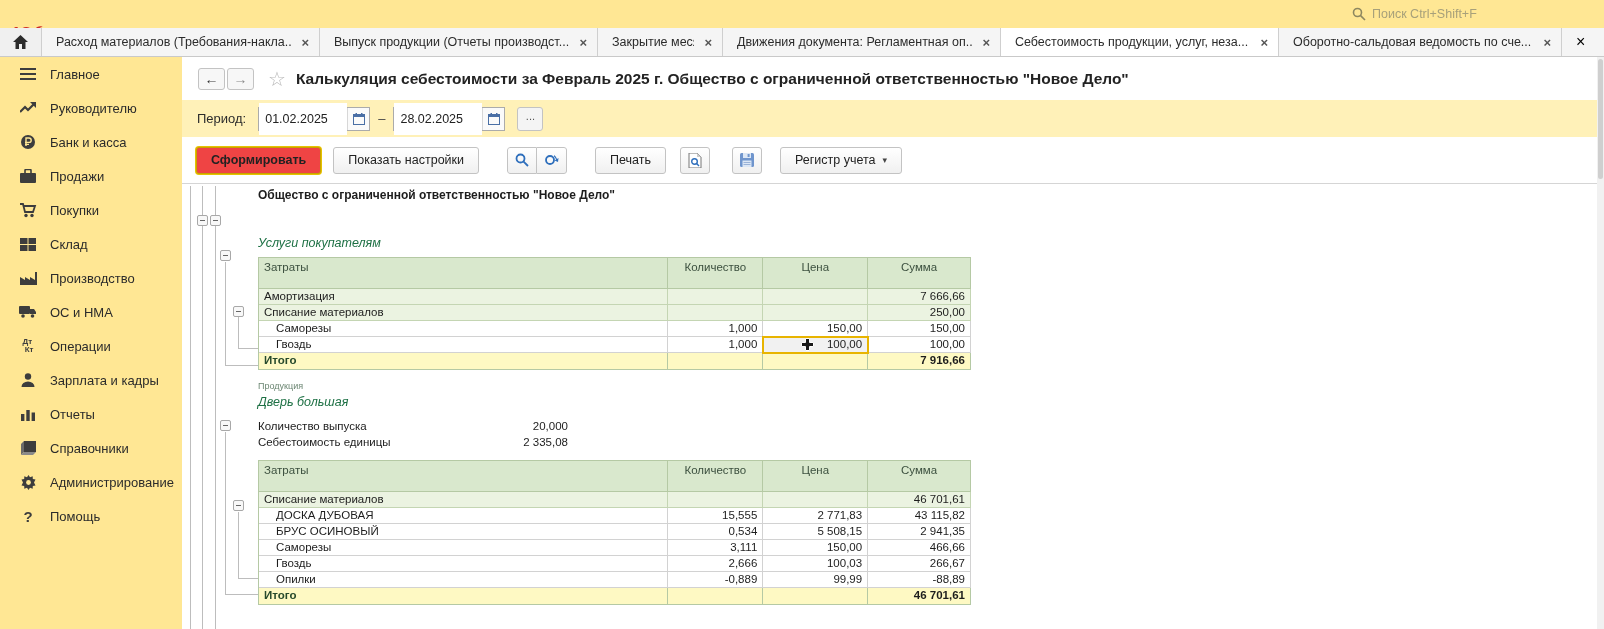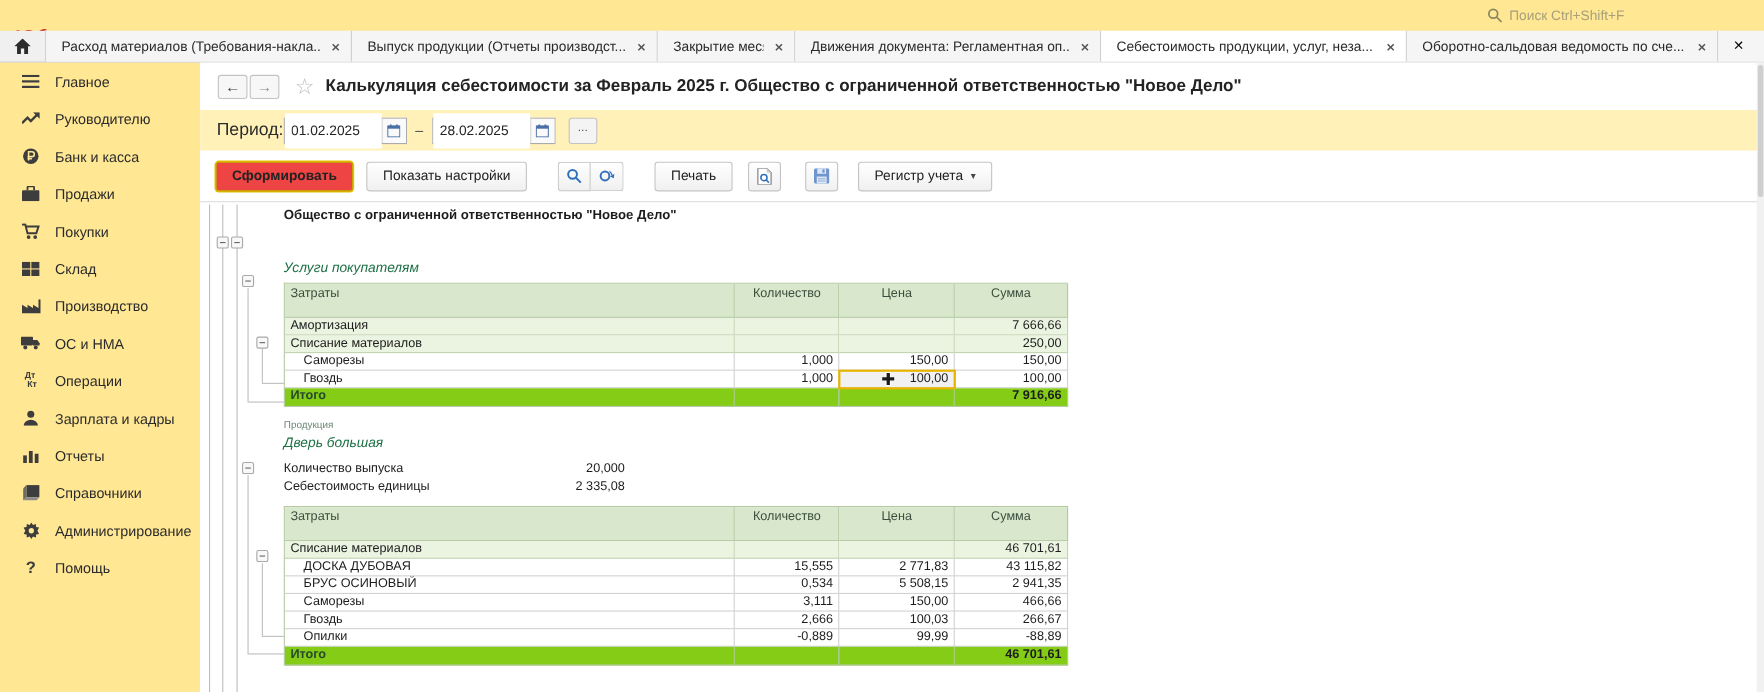--- a/index.html
+++ b/index.html
@@ -31,21 +31,21 @@
   
   #main { position:absolute; left:182px; top:57px; width:1422px; height:572px; background:#fff; }
 
   .navrow { position:absolute; left:0; top:0; width:100%; height:43px; background:#fff; display:flex; align-items:center; }
   .navbtn { width:27px; height:22px; border:1px solid #c3c3c3; border-radius:3px; background:#f7f7f7; display:flex; align-items:center; justify-content:center; font-size:14px; color:#333; cursor:pointer; }
   .navbtn + .navbtn { margin-left:2px; }
   .star { color:#b9b9b9; font-size:20px; margin:0 10px 0 14px; cursor:pointer; }
   .page-title { font-size:15.5px; font-weight:bold; color:#232323; }
 
   .periodrow { position:absolute; left:0; top:43px; width:100%; height:37px; background:#fff1b8; display:flex; align-items:center; }
-  .period-label { font-size:16px; color:#2b2b2b; margin-left:15px; margin-right:0; }
+  .period-label { font-size:13px; color:#2b2b2b; margin-left:15px; margin-right:12px; }
   .date-wrap { display:flex; height:24px; background:#fff; border:1px solid #ababab; align-items:center; }
   .date-input { width:88px; height:32px; border:none; outline:none; font-size:12.5px; padding-left:6px; font-family:"Liberation Sans",sans-serif; color:#222; }
   .cal-btn { width:22px; height:22px; display:flex; align-items:center; justify-content:center; border-left:1px solid #d7d7d7; cursor:pointer; background:#fafafa; }
   .dash { margin:0 8px; color:#444; font-size:13px; }
   .more-btn { width:26px; height:24px; margin-left:12px; border:1px solid #c3c3c3; border-radius:3px; background:#f4f4f4; font-size:11px; color:#555; display:flex; align-items:center; justify-content:center; padding-bottom:6px; cursor:pointer; }
 
   .toolrow { position:absolute; left:0; top:80px; width:100%; height:47px; background:#fff; border-bottom:1px solid #d5d5d5; display:flex; align-items:center; }
   .btn { height:27px; border:1px solid #c3c3c3; border-radius:3px; background:linear-gradient(#ffffff,#f0f0f0); font-size:12.5px; color:#222; padding:0 14px; display:flex; align-items:center; cursor:pointer; font-family:"Liberation Sans",sans-serif; }
   .btn-primary { background:#ef4444; border:1px solid #c7a400; box-shadow:0 0 0 1px #e6c200; font-weight:bold; margin-left:14px; }
   .iconbtn { width:30px; height:27px; border:1px solid #c3c3c3; background:linear-gradient(#ffffff,#f0f0f0); display:flex; align-items:center; justify-content:center; cursor:pointer; }
@@ -58,21 +58,21 @@
   .company-line { position:absolute; left:76px; top:4px; font-weight:bold; font-size:12px; }
   .report-title { position:absolute; left:76px; top:20px; font-weight:bold; font-size:15px; }
   .sect { position:absolute; left:76px; font-style:italic; color:#1d7044; font-size:12.5px; }
   .sect-small { position:absolute; left:76px; color:#6b8672; font-size:9px; }
 
   .rtable { position:absolute; left:76px; width:713px; border-left:1px solid #b5c9a4; border-top:1px solid #b5c9a4; }
   .trow { display:flex; }
   .tcell { border-right:1px solid #d2d2d2; border-bottom:1px solid #d2d2d2; height:16px; line-height:15px; font-size:11.5px; white-space:nowrap; overflow:hidden; }
   .hdr .tcell { background:#d9e8cd; border-right:1px solid #b5c9a4; border-bottom:1px solid #b5c9a4; height:31px; color:#3b4f3e; padding-top:2px; }
   .grp-row .tcell { background:#ebf3e1; border-right:1px solid #c4d5b3; border-bottom:1px solid #c4d5b3; }
-  .tot .tcell { background:#84cc16; border-right:1px solid #b5c9a4; border-bottom:1px solid #b5c9a4; height:17px; font-weight:bold; }
+  .tot .tcell { background:#fef9c3; border-right:1px solid #b5c9a4; border-bottom:1px solid #b5c9a4; height:17px; font-weight:bold; }
   .tot .c-name { color:#274a2c; }
   .c-name { width:410px; text-align:left; padding-left:5px; }
   .c-name.ind { padding-left:17px; }
   .c-qty  { width:95px;  text-align:right; padding-right:5px; }
   .c-price{ width:105px; text-align:right; padding-right:5px; }
   .c-sum  { width:103px; text-align:right; padding-right:5px; }
   .hdr .c-qty, .hdr .c-price, .hdr .c-sum { text-align:center; padding-right:0; }
 
   .selcell { position:relative; background:#f1f1f1 !important; outline:2px solid #e8b400; outline-offset:-1px; z-index:3; }
 

